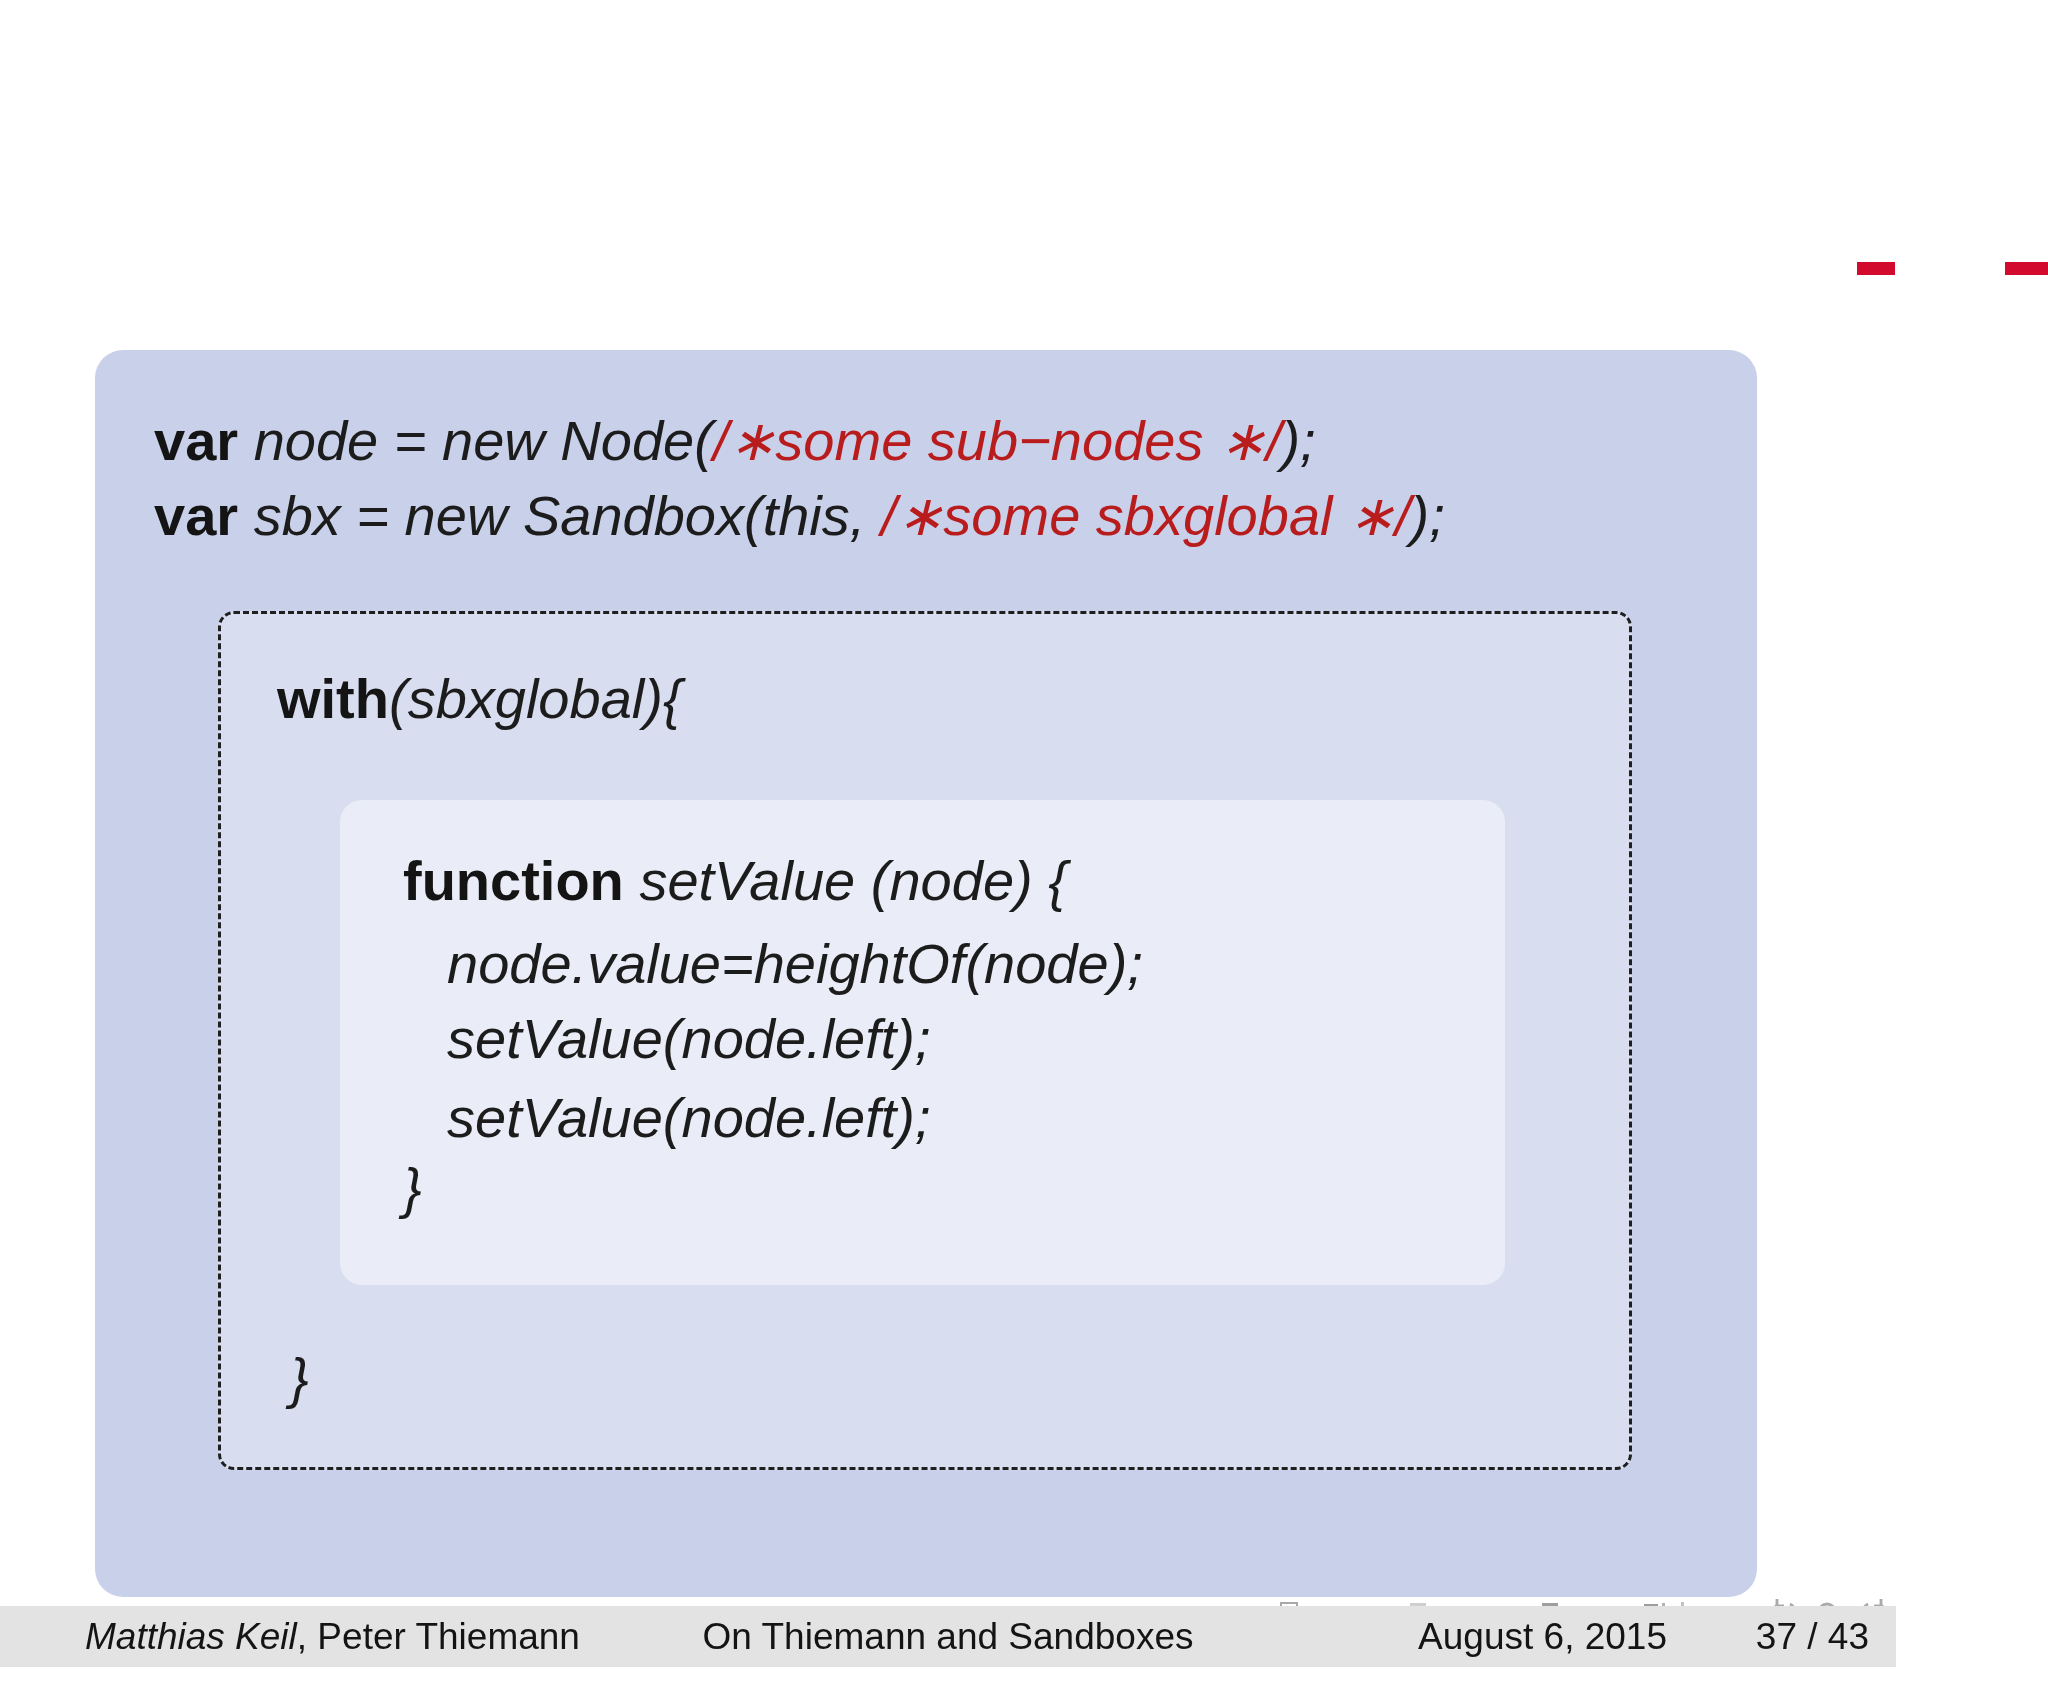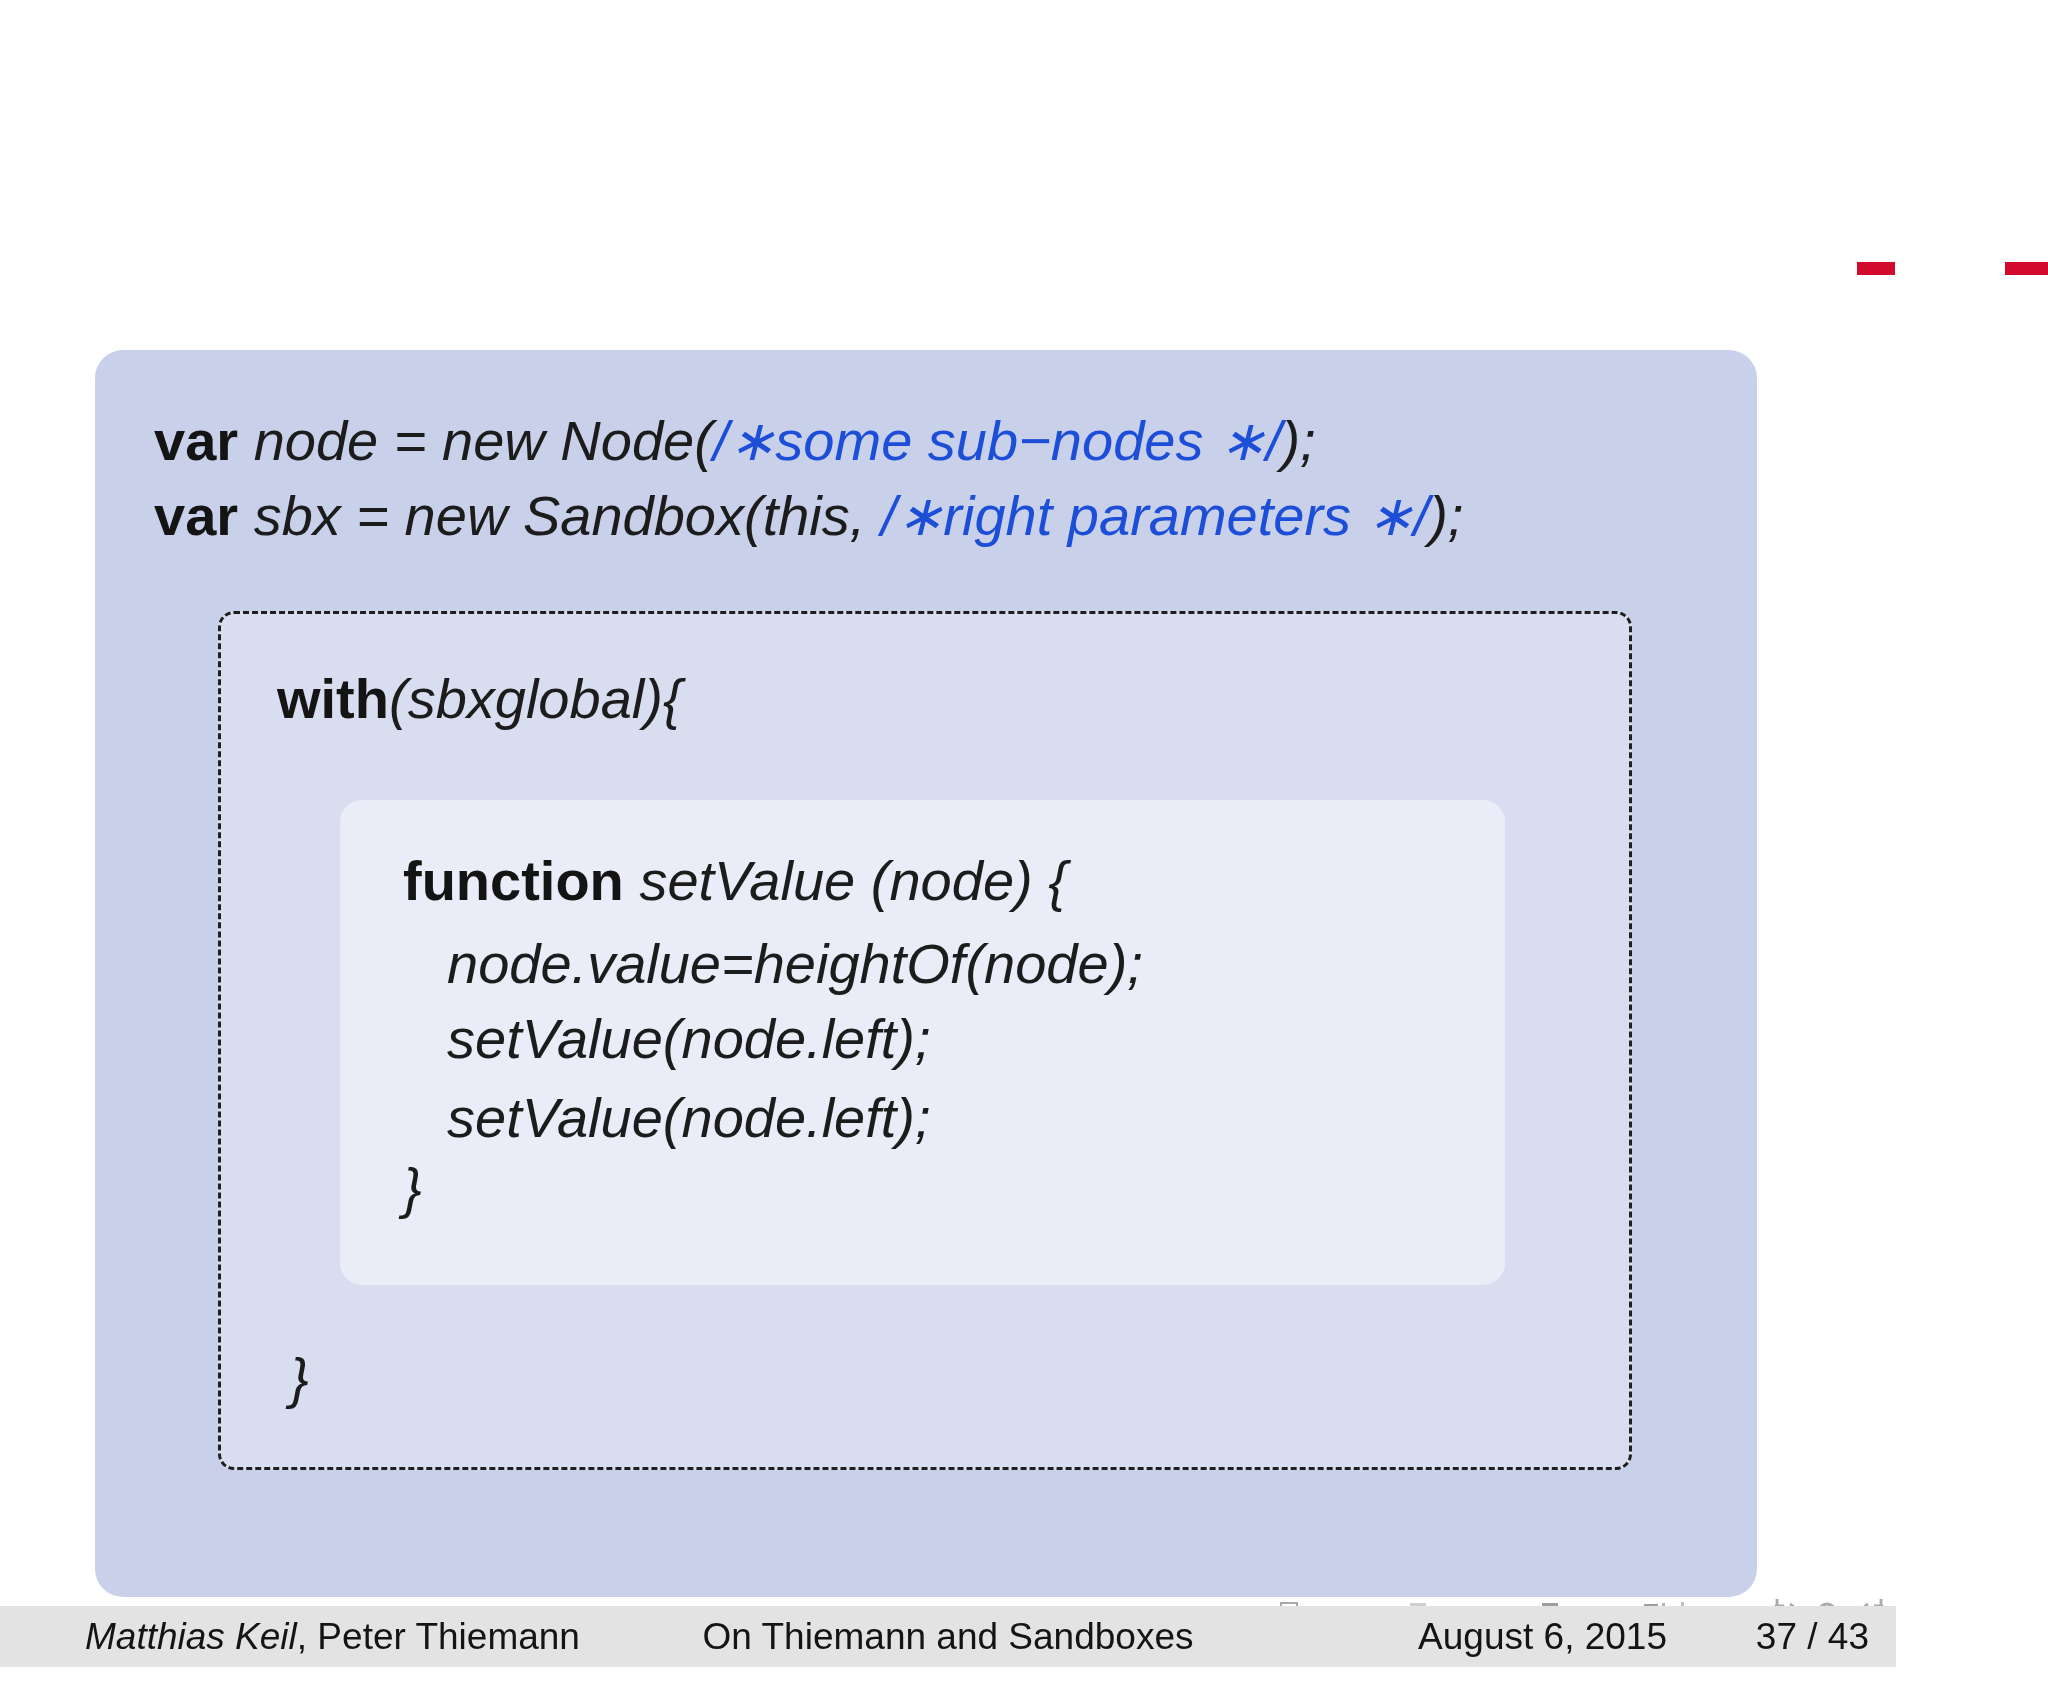--- a/index.html
+++ b/index.html
@@ -19,21 +19,21 @@
   .redbar.right{left:2005px;top:262px;width:43px;}
 
   
   .outer-box{position:absolute;left:95px;top:350px;width:1662px;height:1247px;border-radius:28px;background:#c9d0ea;}
   .with-box{position:absolute;left:218px;top:611px;width:1414px;height:859px;border-radius:16px;
             background:#d8def0;border:3px dashed #1f1f1f;box-sizing:border-box;}
   .func-box{position:absolute;left:340px;top:800px;width:1165px;height:485px;border-radius:22px;background:#eaedf7;}
 
   .code-line{position:absolute;font-size:56px;color:#1c1c1c;font-style:italic;white-space:nowrap;}
   .code-line .kw{font-style:normal;font-weight:700;color:#141414;}
-  .code-line .comment{color:#1d4ed8;}
+  .code-line .comment{color:#b91c1c;}
 
   .l1{left:154px;top:408px;}
   .l2{left:154px;top:483px;}
   .lwith{left:277px;top:666px;}
   .f1{left:403px;top:848px;text-align:right;}
   .f2{left:447px;top:931px;}
   .f3{left:447px;top:1006px;}
   .f4{left:447px;top:1085px;}
   .f5{left:403px;top:1155px;}
   .lwithclose{left:290px;top:1345px;}
@@ -68,21 +68,21 @@
   <div class="redbar right"></div>
 
   <div class="outer-box"></div>
   <div class="with-box"></div>
   <div class="func-box"></div>
 
   <div class="code-line l1">
     <span class="kw">var</span><span> node = new Node(</span><span class="comment">/∗some sub−nodes ∗/</span><span>);</span>
   </div>
   <div class="code-line l2">
-    <span class="kw">var</span><span> sbx = new Sandbox(this, </span><span class="comment">/∗right parameters ∗/</span><span>);</span>
+    <span class="kw">var</span><span> sbx = new Sandbox(this, </span><span class="comment">/∗some sbxglobal ∗/</span><span>);</span>
   </div>
 
   <div class="code-line lwith">
     <span class="kw">with</span><span>(sbxglobal){</span>
   </div>
 
   <div class="code-line f1">
     <span class="kw">function</span><span> setValue (node) {</span>
   </div>
   <div class="code-line f2">node.value=heightOf(node);</div>

